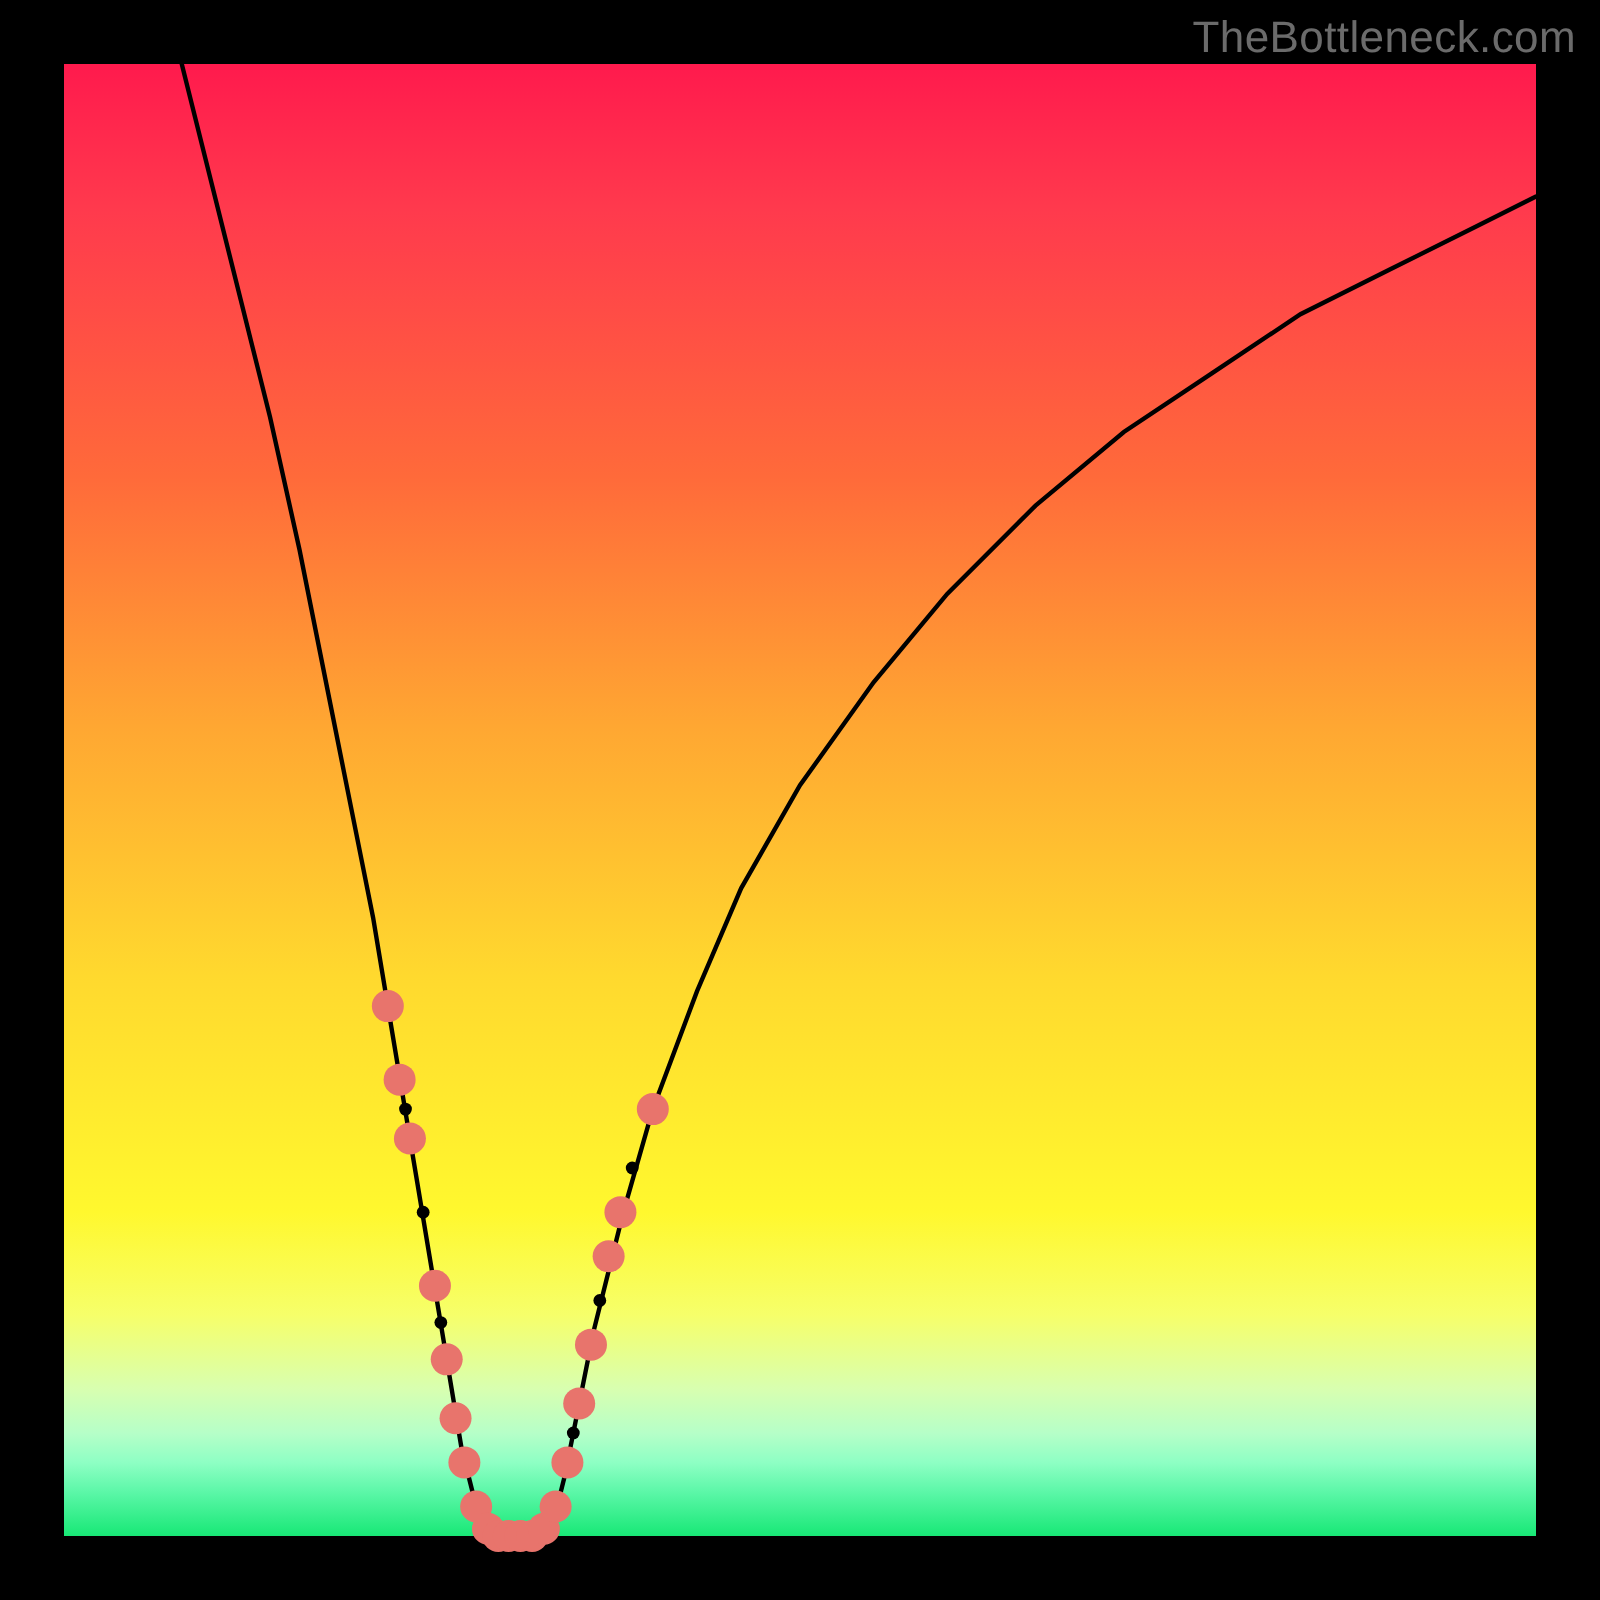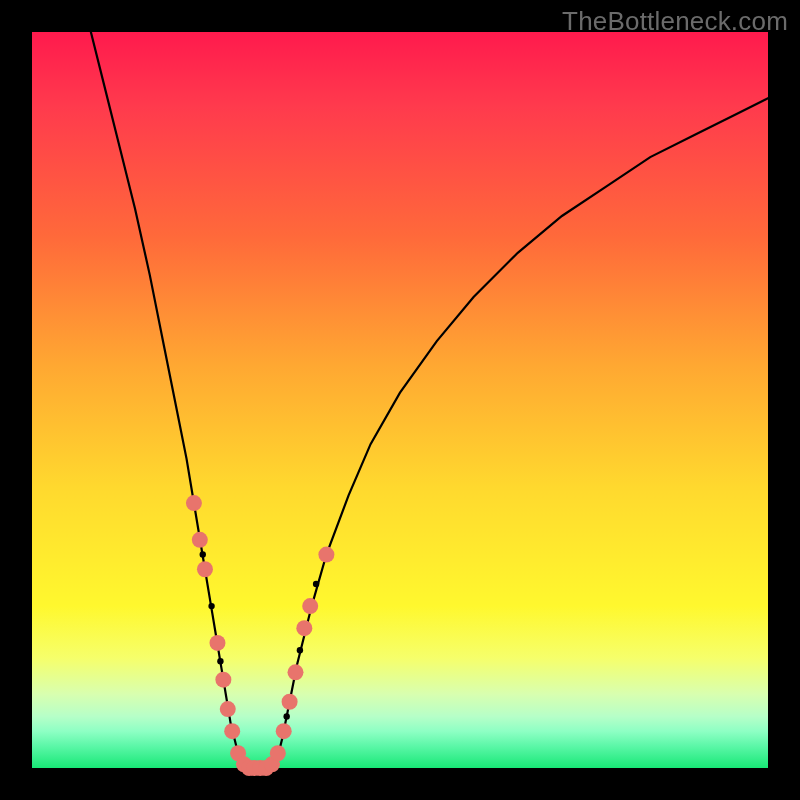--- a/index.html
+++ b/index.html
@@ -31,21 +31,21 @@
       #8effc4 95%,
       #5cf7a8 97%,
       #18e876 100%
     );
   }
   .watermark {
     position: absolute;
     top: 6px;
     right: 12px;
     color: #6b6b6b;
-    font-size: 26px;
+    font-size: 22px;
     font-weight: 500;
     letter-spacing: 0.2px;
     z-index: 5;
   }
   svg.plot {
     position: absolute;
     left: 0;
     top: 0;
     width: 736px;
     height: 736px;

